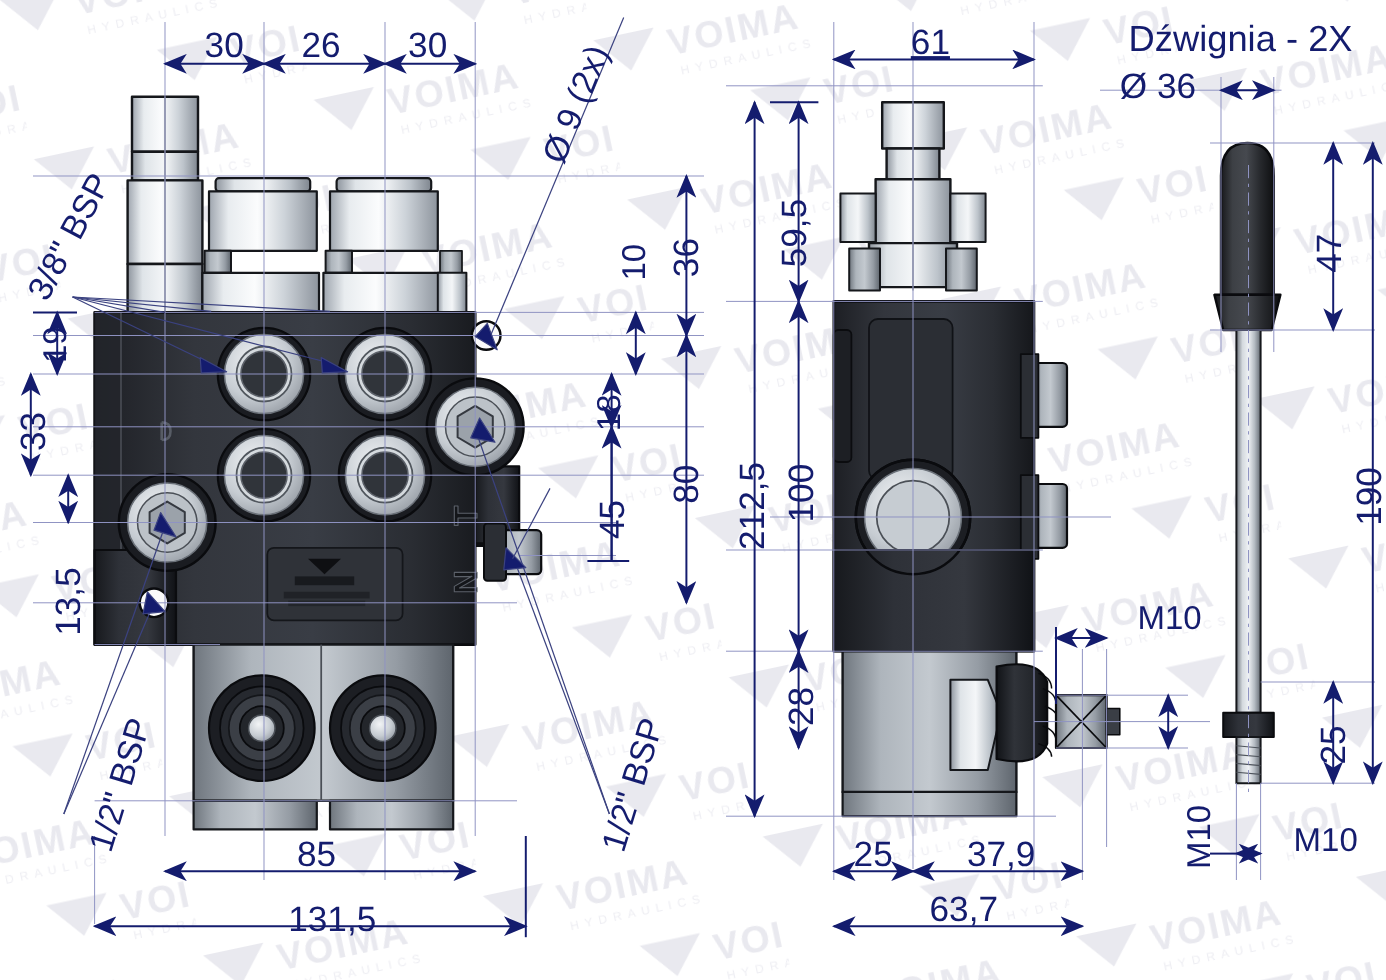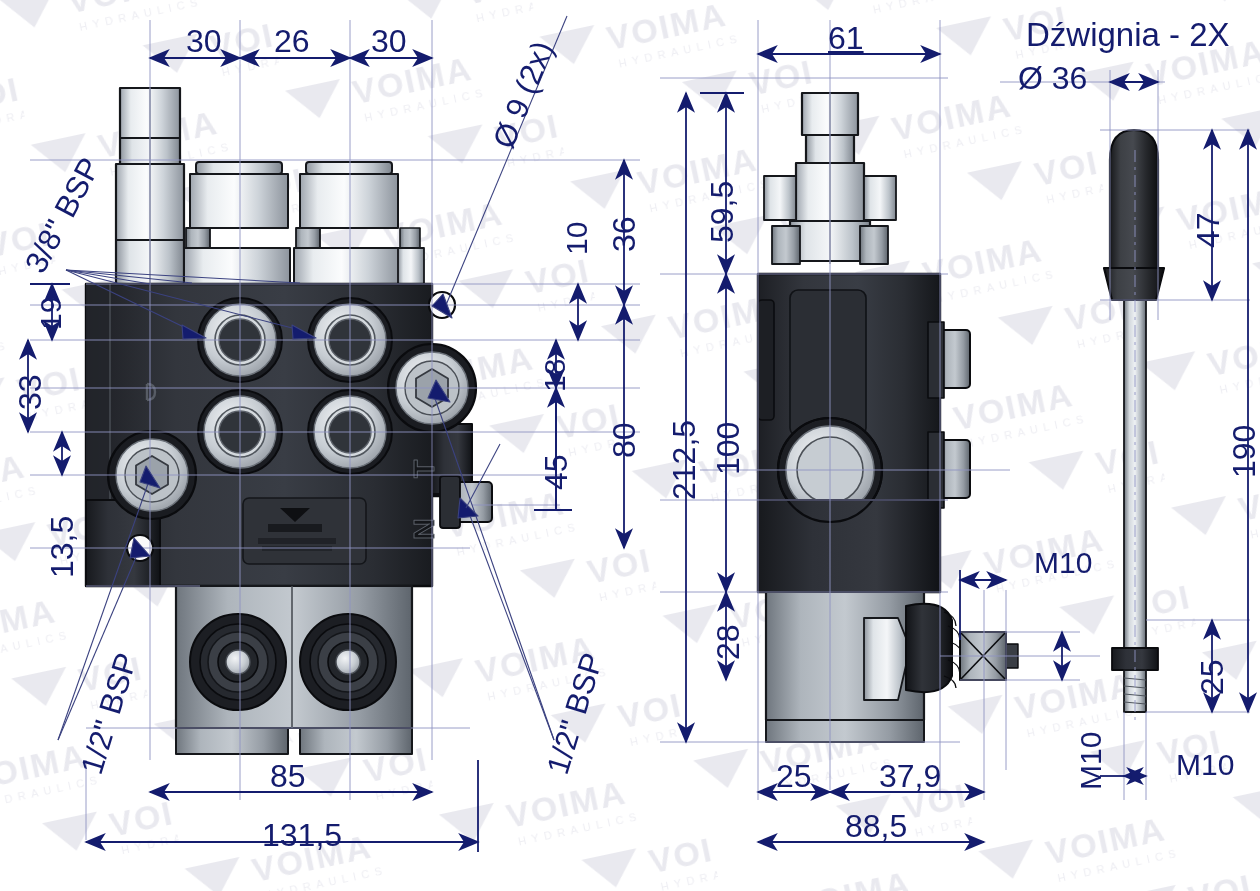--- a/index.html
+++ b/index.html
@@ -510,21 +510,21 @@
   <div class="label-bsp" style="left:74px; top:768px; transform:rotate(-73deg);">1/2" BSP</div>
   <div class="label-bsp" style="left:540px; top:768px; transform:rotate(-73deg);">1/2" BSP</div>
 
   <div class="dim sz32" style="left:828px; top:22px;text-decoration:underline;">61</div>
   <div class="dim v sz32" style="left:706px; top:243px;">59,5</div>
   <div class="dim v sz32" style="left:668px; top:500px;">212,5</div>
   <div class="dim v sz32" style="left:712px; top:475px;">100</div>
   <div class="dim v sz32" style="left:712px; top:660px;">28</div>
   <div class="dim sz32" style="left:776px; top:760px;">25</div>
   <div class="dim sz32" style="left:879px; top:760px;">37,9</div>
-  <div class="dim sz32" style="left:845px; top:810px;">88,5</div>
+  <div class="dim sz32" style="left:845px; top:810px;">63,7</div>
   <div class="dim sz30" style="left:1034px; top:548px;">M10</div>
   <div class="dim v sz30" style="left:1076px; top:790px;">M10</div>
 
   <div class="title" style="left:1026px; top:16px;">Dźwignia - 2X</div>
   <div class="dim sz32" style="left:1018px; top:62px;">Ø 36</div>
   <div class="dim v sz32" style="left:1192px; top:248px;">47</div>
   <div class="dim v sz32" style="left:1228px; top:478px;">190</div>
   <div class="dim v sz32" style="left:1196px; top:695px;">25</div>
   <div class="dim sz30" style="left:1176px; top:750px;">M10</div>
 

